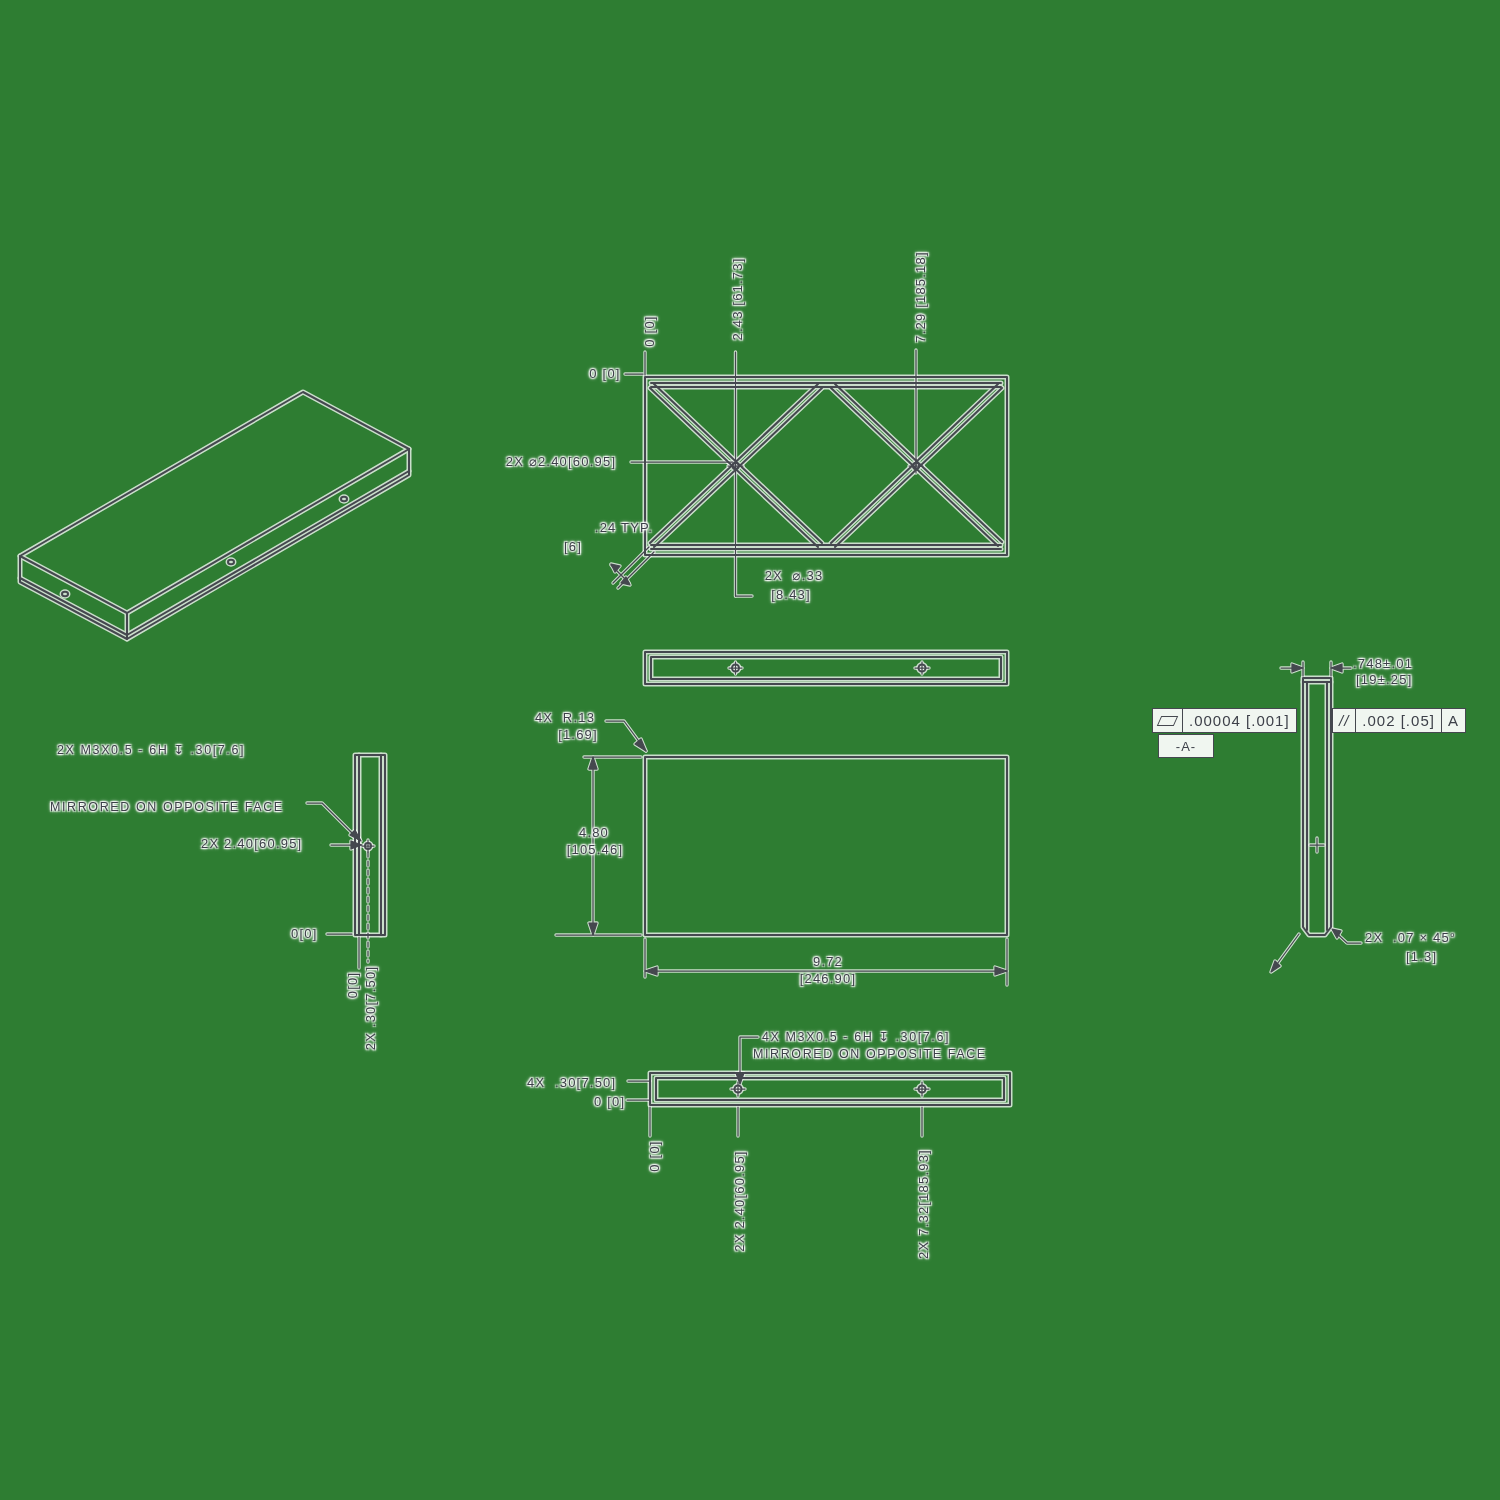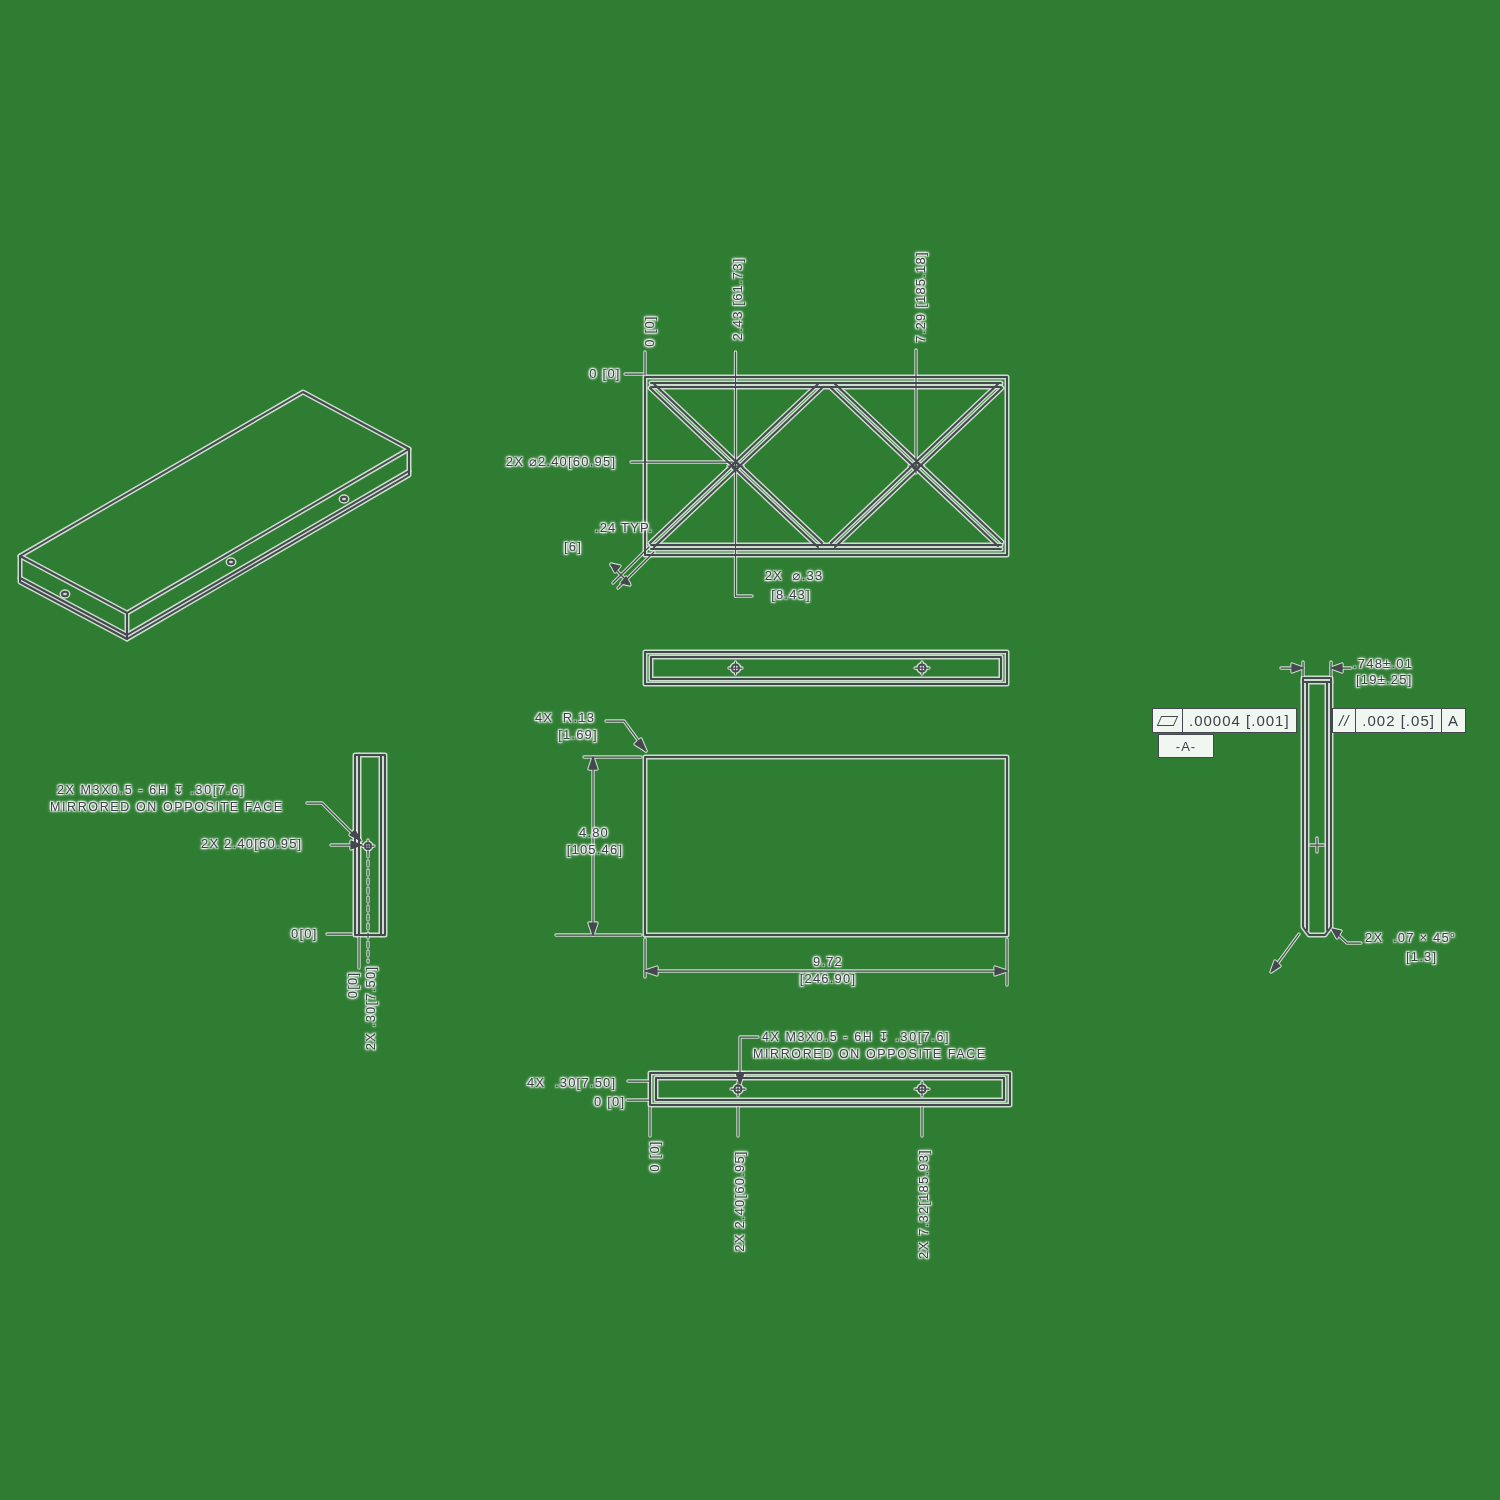--- a/index.html
+++ b/index.html
@@ -135,21 +135,21 @@
   <div class="lbl lblc" style="left:794px;top:575px">2X  ⌀.33</div>
   <div class="lbl lblc" style="left:791px;top:594px">[8.43]</div>
 
   <div class="lbl lblc" style="left:565px;top:717px">4X  R.13</div>
   <div class="lbl lblc" style="left:578px;top:734px">[1.69]</div>
   <div class="lbl lblc" style="left:594px;top:832px">4.80</div>
   <div class="lbl lblc" style="left:595px;top:849px">[105.46]</div>
   <div class="lbl lblc" style="left:828px;top:961px">9.72</div>
   <div class="lbl lblc" style="left:828px;top:978px">[246.90]</div>
 
-  <div class="lbl note" style="left:57px;top:782px">2X M3X0.5 - 6H ↧ .30[7.6]</div>
+  <div class="lbl note" style="left:57px;top:742px">2X M3X0.5 - 6H ↧ .30[7.6]</div>
   <div class="lbl note" style="left:50px;top:800px">MIRRORED ON OPPOSITE FACE</div>
   <div class="lbl" style="left:201px;top:836px">2X 2.40[60.95]</div>
   <div class="lbl" style="left:291px;top:926px">0[0]</div>
   <div class="lbl rot" style="left:352px;top:985px">0[0]</div>
   <div class="lbl rot" style="left:370px;top:1008px">2X .30[7.50]</div>
 
   <div class="lbl note" style="left:762px;top:1029px">4X M3X0.5 - 6H ↧ .30[7.6]</div>
   <div class="lbl note" style="left:753px;top:1047px">MIRRORED ON OPPOSITE FACE</div>
   <div class="lbl" style="left:527px;top:1075px">4X  .30[7.50]</div>
   <div class="lbl" style="left:594px;top:1094px">0 [0]</div>

